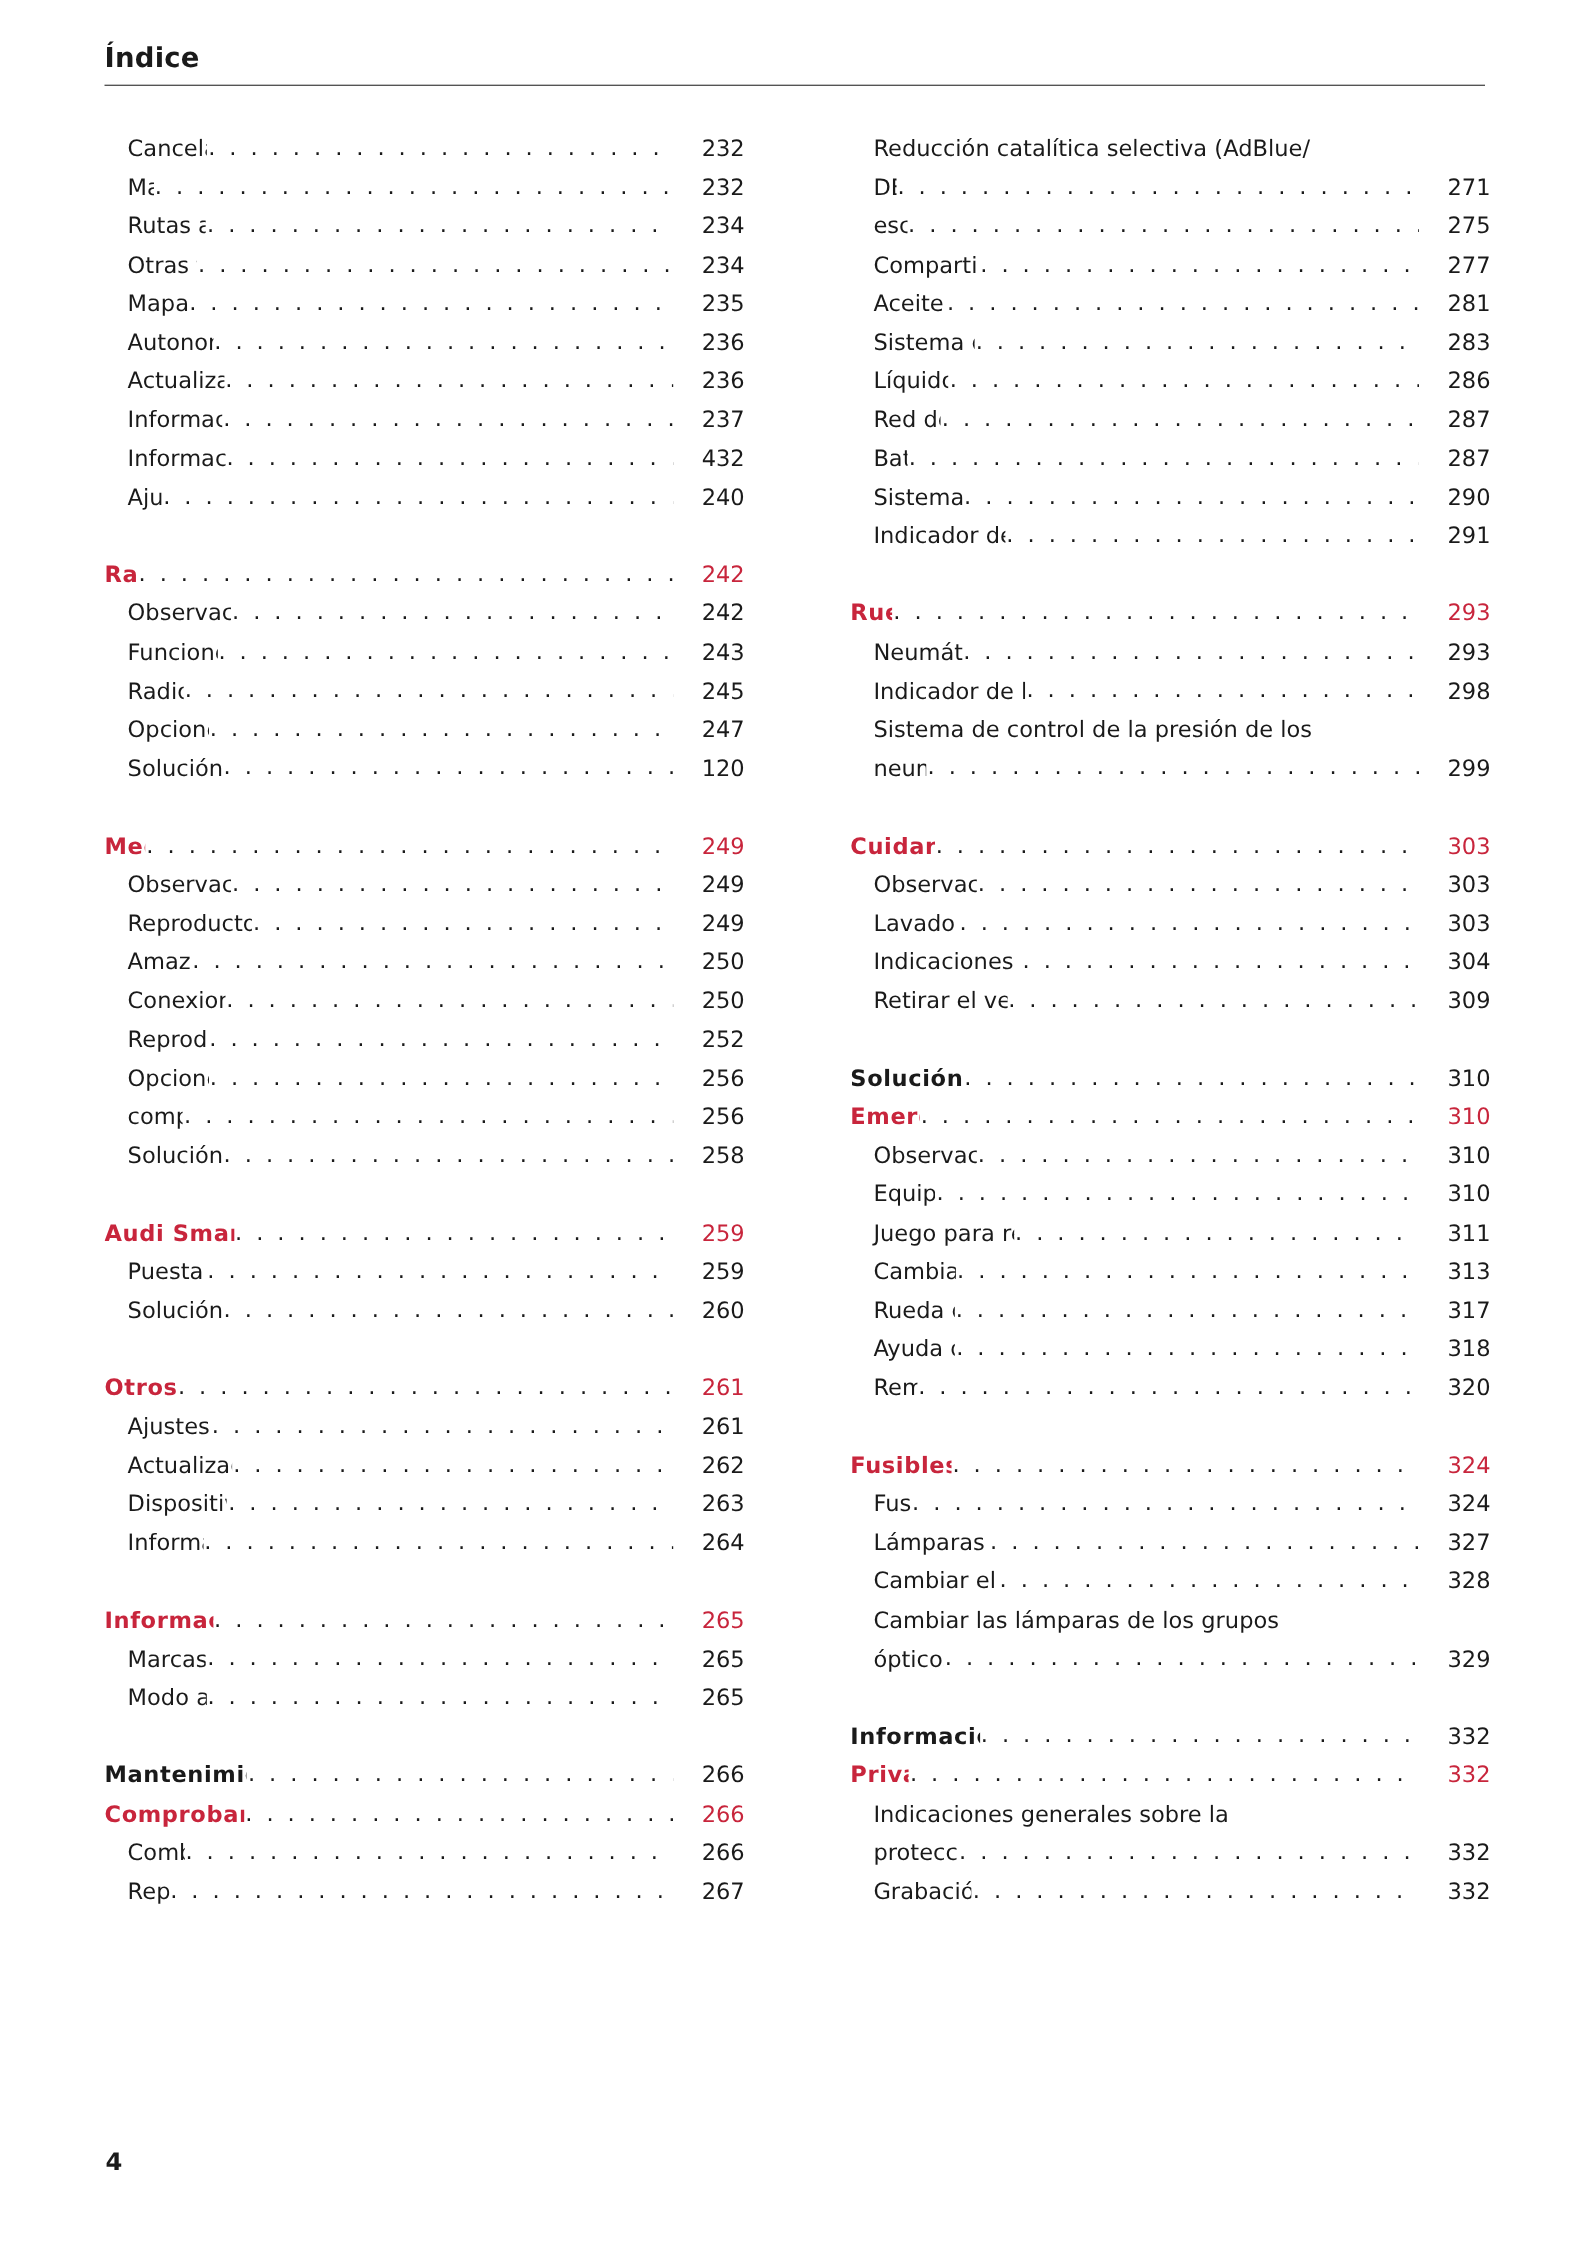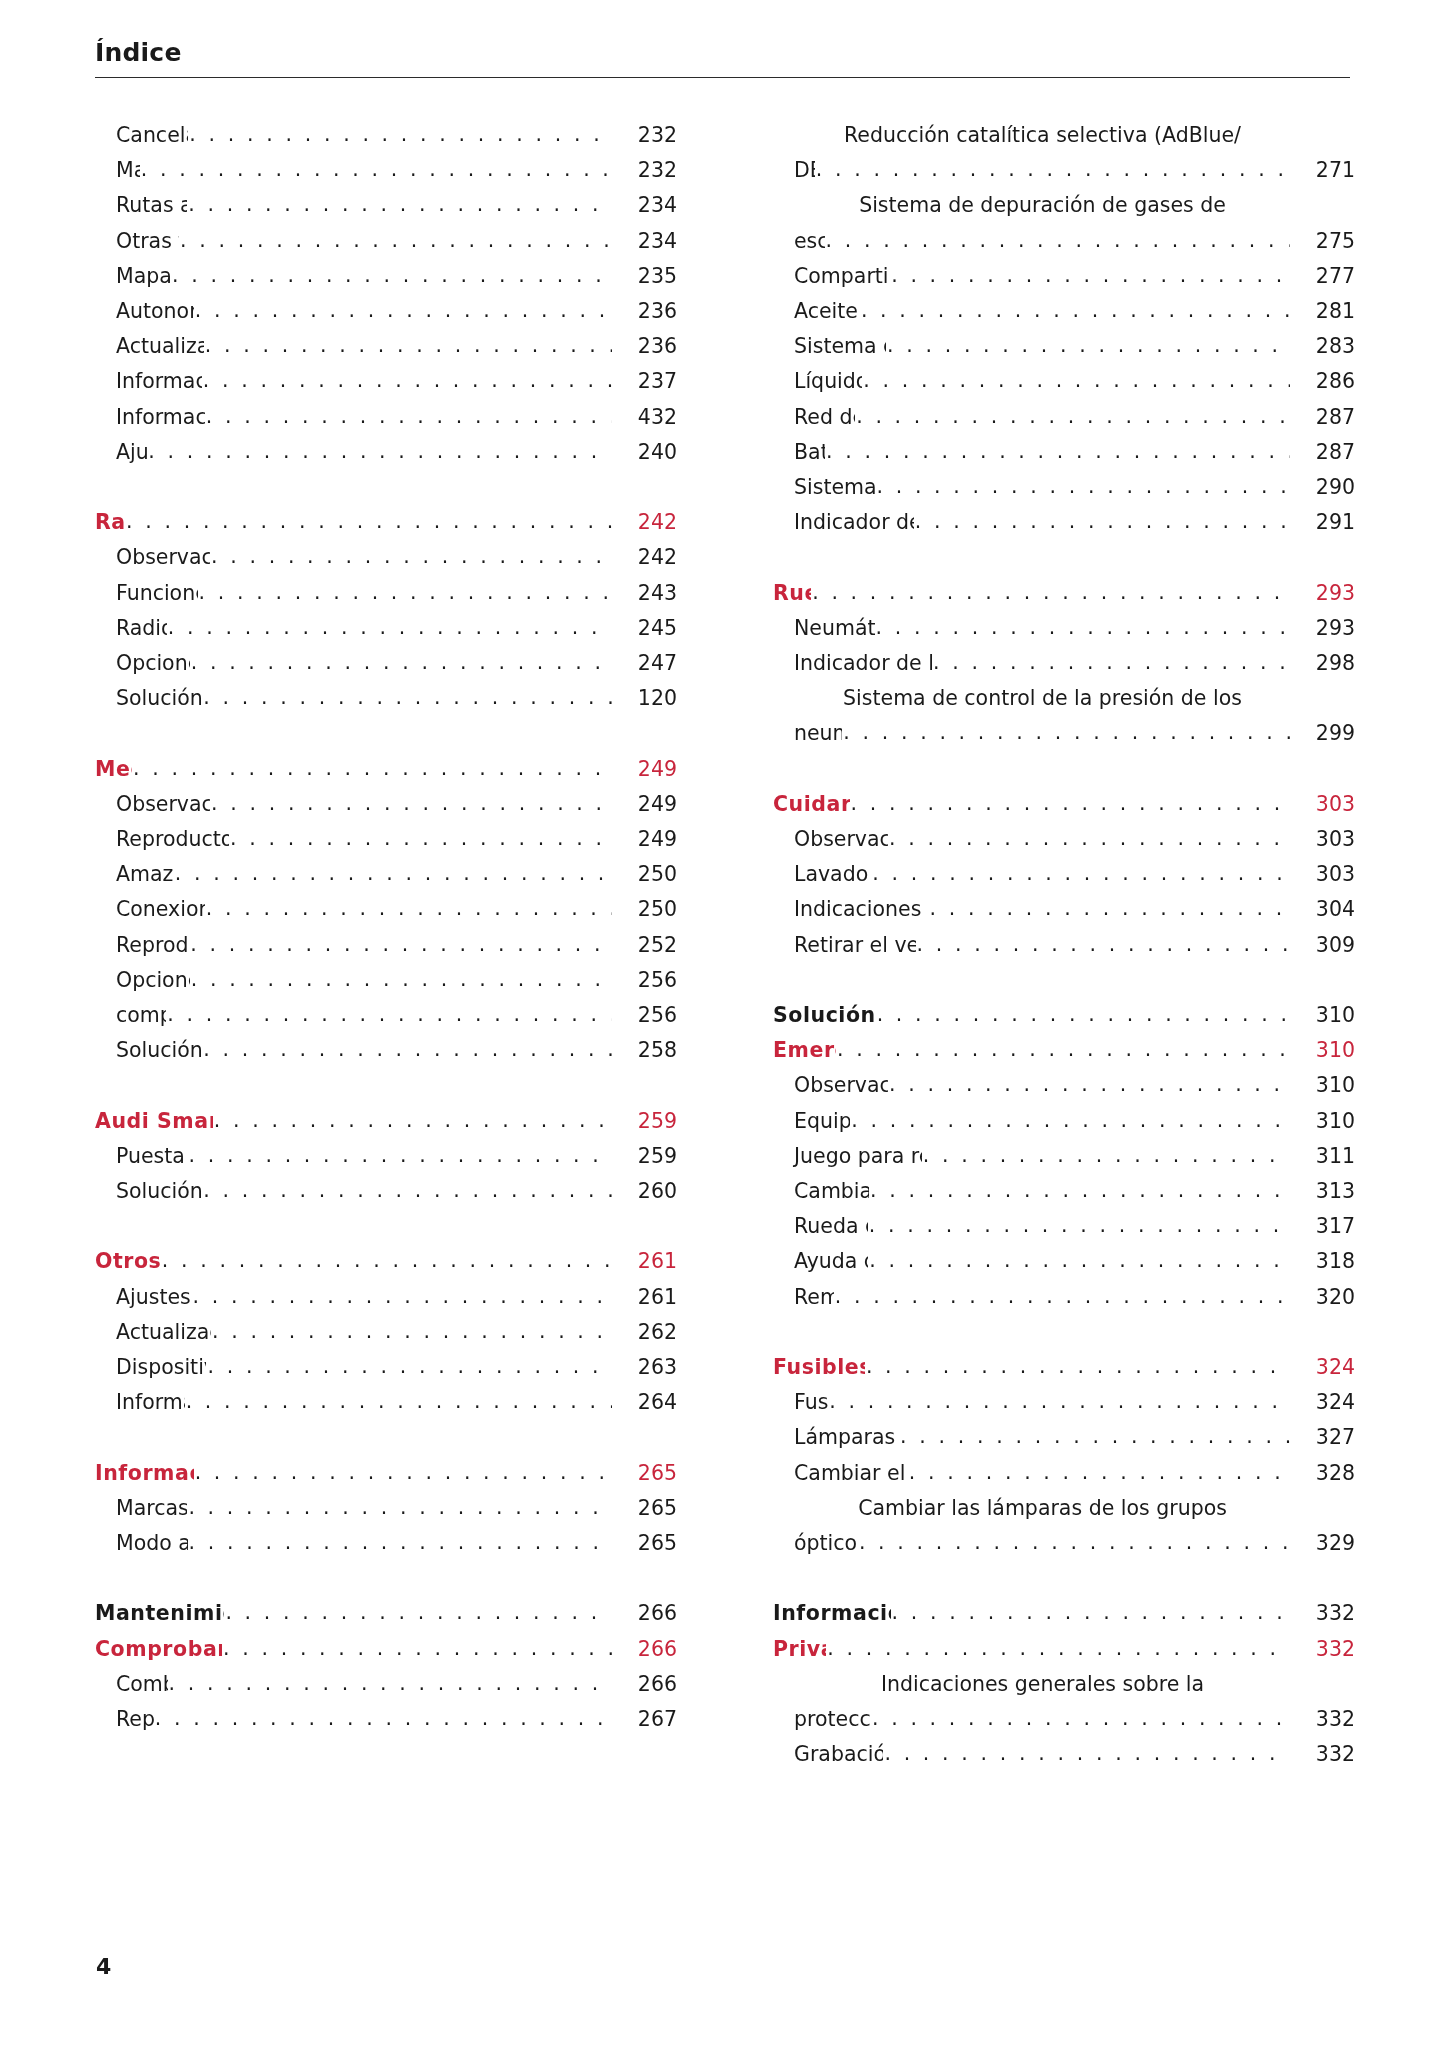--- a/index.html
+++ b/index.html
@@ -99,21 +99,21 @@
   .lvl-section .toc-page { color: #C8253C; }
   .lvl-section .toc-leader { color: #1a1a1a; }
 
   .lvl-major .toc-label {
     font-weight: bold;
     color: #1a1a1a;
     letter-spacing: 0.55px;
   }
   .lvl-major .toc-page { color: #1a1a1a; }
   .toc-row.nopage .toc-page { visibility: hidden; }
-  .toc-row.nopage .toc-label { flex: 1 1 auto; text-align: center; }
+  .toc-row.nopage .toc-label { flex: 1 1 auto; }
 
   .spacer { height: 35.2px; }
 
   
   .footer-page-number {
     position: absolute;
     left: 96px;
     top: 1954px;
     font-size: 22px;
     font-weight: bold;
@@ -342,24 +342,20 @@
     <div class="col right" id="col-right">
         <div class="toc-row lvl-sub nopage">
           <span class="toc-label">Reducción catalítica selectiva (AdBlue/</span>
           <span class="toc-page"></span>
         </div>
         <div class="toc-row lvl-sub">
           <span class="toc-label">DEF)</span>
           <span class="toc-leader">. . . . . . . . . . . . . . . . . . . . . . . . . . . . . . . . . . . . . . . . . . . . . . . . . . . . . . . . . .</span>
           <span class="toc-page">271</span>
         </div>
-        <div class="toc-row lvl-sub nopage">
-          <span class="toc-label">Sistema de depuración de gases de</span>
-          <span class="toc-page"></span>
-        </div>
         <div class="toc-row lvl-sub">
           <span class="toc-label">escape</span>
           <span class="toc-leader">. . . . . . . . . . . . . . . . . . . . . . . . . . . . . . . . . . . . . . . . . . . . . . . . . . . . . . . . . .</span>
           <span class="toc-page">275</span>
         </div>
         <div class="toc-row lvl-sub">
           <span class="toc-label">Compartimento del motor</span>
           <span class="toc-leader">. . . . . . . . . . . . . . . . . . . . . . . . . . . . . . . . . . . . . . . . . . . . . . . . . . . . . . . . . .</span>
           <span class="toc-page">277</span>
         </div>

